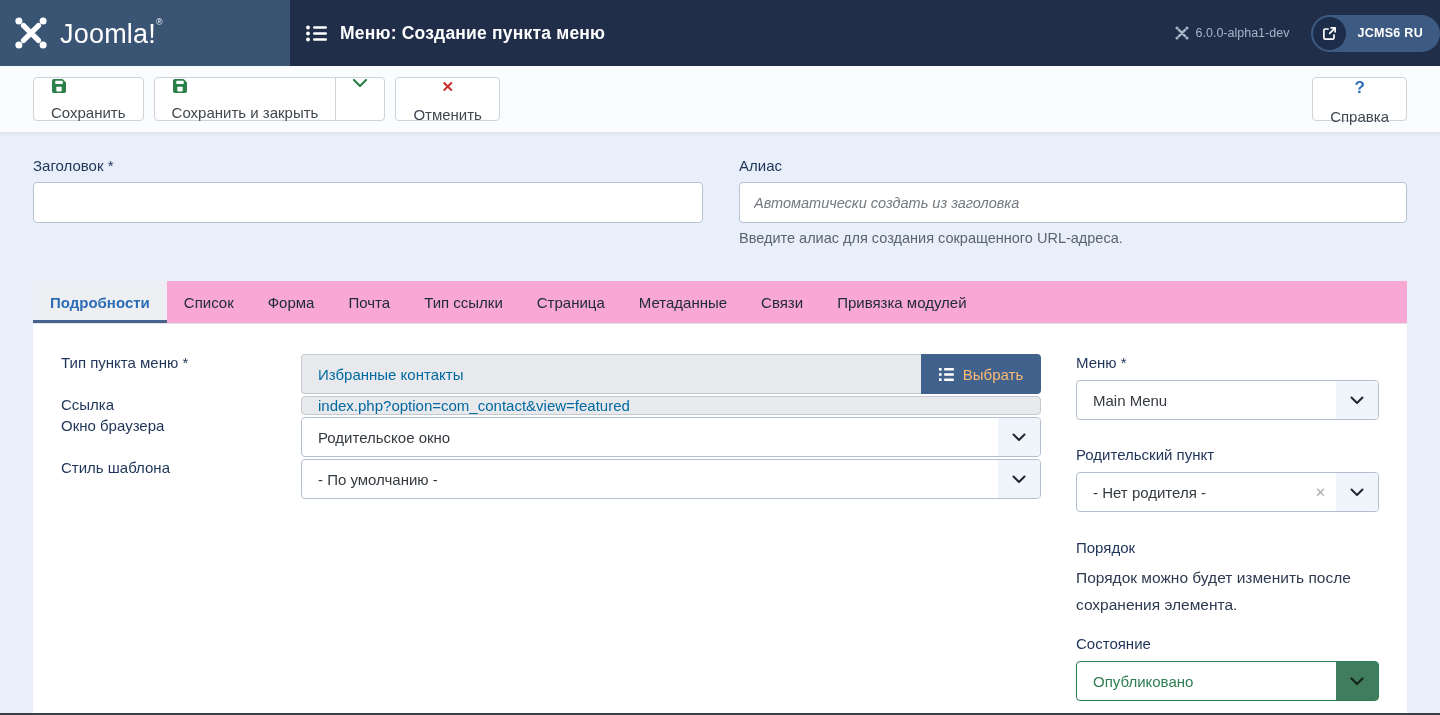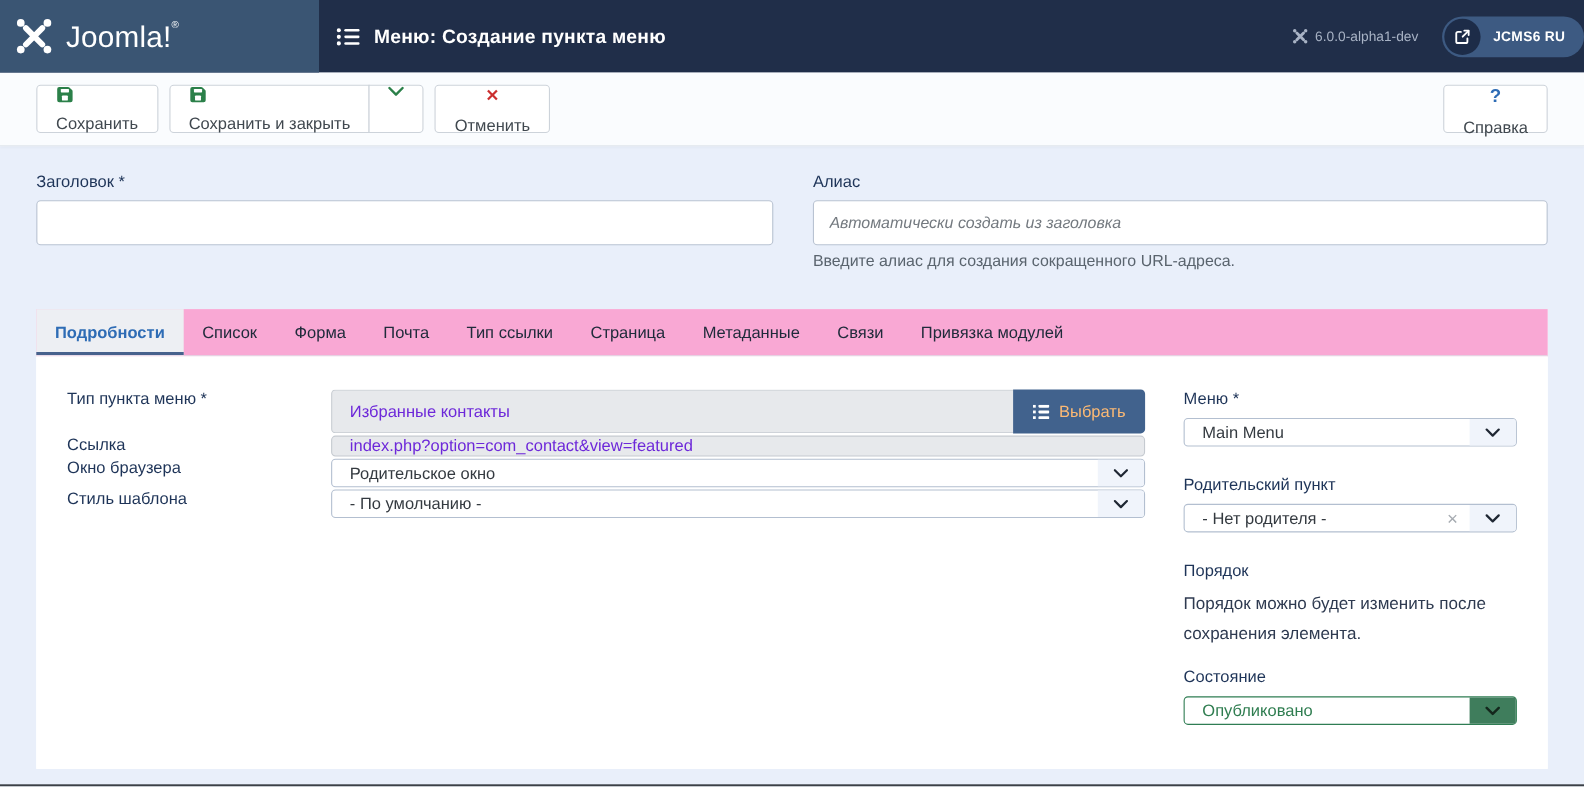--- a/index.html
+++ b/index.html
@@ -48,25 +48,25 @@
   .tab { height:42px; padding:0 17px; display:flex; align-items:center; font-size:15px; color:#202b3b; background:transparent; border:none; font-family:inherit; cursor:pointer; }
   .tab.active { background:#edeff3; color:#2e6cb5; font-weight:700; box-shadow:inset 0 -3px 0 #47628d; }
 
   .tab-content { display:flex; justify-content:space-between; padding:30px 28px 40px 28px; min-height:355px; background:#fff; }
   .left-col { width:980px; }
   .form-row { display:flex; align-items:flex-start; margin-bottom:2px; }
   .form-row .flabel { width:240px; margin-bottom:0; }
   .controls { flex:1; }
 
   .input-group { display:flex; height:40px; }
-  .readonly-input { flex:1; background:#e7e9ec; border:1px solid #c5cad0; border-radius:4px; padding:0 16px; display:flex; align-items:center; font-size:15px; color:#6d28d9; }
+  .readonly-input { flex:1; background:#e7e9ec; border:1px solid #c5cad0; border-radius:4px; padding:0 16px; display:flex; align-items:center; font-size:15px; color:#0369a1; }
   .input-group .readonly-input { border-radius:4px 0 0 4px; border-right:none; }
   .btn-select { background:#41628d; color:#fdba74; border:none; border-radius:0 4px 4px 0; padding:0 16px; display:flex; align-items:center; gap:9px; font-size:15px; font-family:inherit; cursor:pointer; width:120px; justify-content:center; }
 
-  .select { position:relative; height:26px; border:1px solid #b3bfd0; border-radius:4px; background:#fff; display:flex; align-items:center; padding:0 58px 0 16px; font-size:15px; color:#343a40; cursor:pointer; }
+  .select { position:relative; height:40px; border:1px solid #b3bfd0; border-radius:4px; background:#fff; display:flex; align-items:center; padding:0 58px 0 16px; font-size:15px; color:#343a40; cursor:pointer; }
   .chev-zone { position:absolute; right:0; top:0; bottom:0; width:42px; background:#f0f4fb; border-radius:0 3px 3px 0; display:flex; align-items:center; justify-content:center; color:#1f2733; }
   .clear-x { position:absolute; right:52px; color:#a6abb1; font-size:13px; cursor:pointer; }
 
   .right-col { width:303px; }
   .right-col .flabel { margin-bottom:0; }
   .right-col .select { margin-top:9px; }
   .lbl-parent { display:block; margin-top:26px; }
   .lbl-order { display:block; margin-top:27px; }
   .order-note { margin-top:8px; color:#2e3a50; font-size:15.5px; line-height:27px; }
   .lbl-status { display:block; margin-top:17px; }

